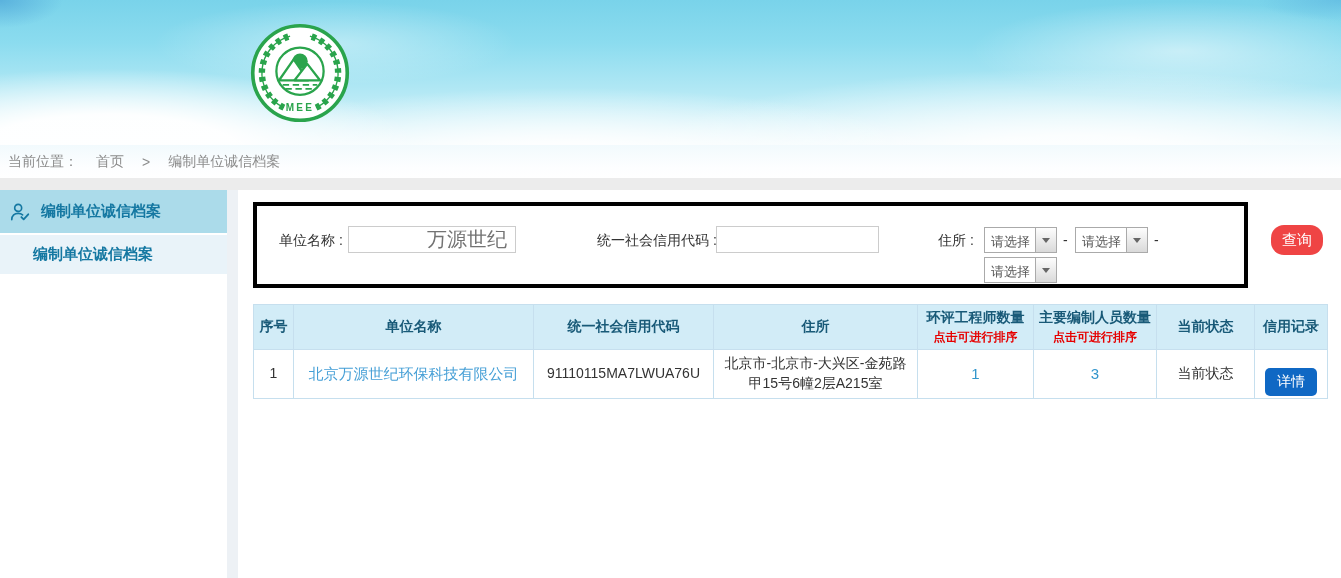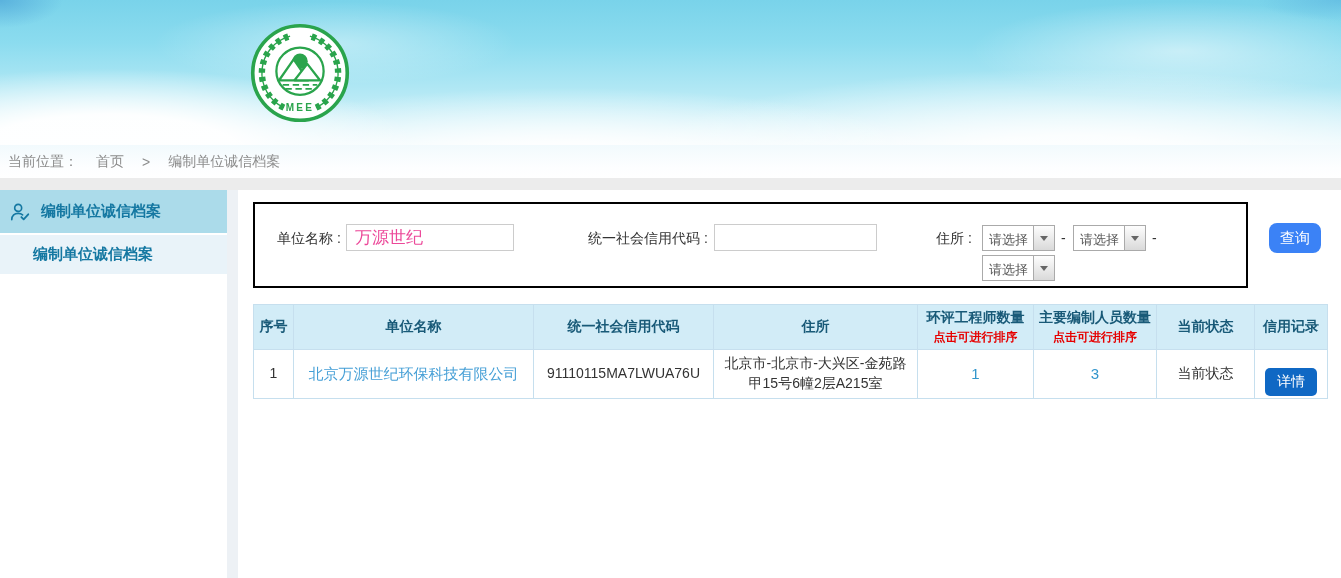--- a/index.html
+++ b/index.html
@@ -33,44 +33,44 @@
   .body-row { display:flex; height:388px; }
   .sidebar { width:227px; background:#fff; flex:0 0 auto; }
   .side-item { height:43px; display:flex; align-items:center; gap:10px; padding-left:9px;
     background:#abdbea; color:#1578a2; font-size:15px; font-weight:bold; cursor:pointer; }
   .side-sub-item { height:41px; display:flex; align-items:center; padding-left:33px;
     background:#e9f3f9; border-top:2px solid #fff; color:#1578a2; font-size:15px; font-weight:bold; cursor:pointer; }
   .divider-strip { width:11px; background:#edf1f5; flex:0 0 auto; }
   .main { flex:1; padding:12px 0 0 15px; background:#fff; }
 
   
-  .search-box { position:relative; width:995px; height:86px; border:2px solid #000000; background:#fff; }
+  .search-box { position:relative; width:995px; height:86px; border:4px solid #000000; background:#fff; }
   .lbl { position:absolute; font-size:14px; color:#333; white-space:nowrap; }
   .lbl1 { left:22px;  top:26px; }
-  .lbl2 { left:333px; top:26px; }
+  .lbl2 { left:340px; top:26px; }
   .lbl3 { left:681px; top:26px; }
-  .inp { position:absolute; height:27px; border:1px solid #ccc; font-size:17px; color:#ec4899;
-    padding:0 8px; font-family:"Liberation Sans",sans-serif; outline:none; }
+  .inp { position:absolute; height:27px; border:1px solid #ccc; font-size:20px; color:#737373;
+    padding:0 8px; font-family:"Liberation Sans",sans-serif; outline:none;text-align:right; }
   .inp1 { left:91px;  top:20px; width:168px; }
   .inp2 { left:459px; top:20px; width:163px; }
   .combo { position:absolute; width:73px; height:26px; border:1px solid #aaa; background:#fff;
     display:flex; cursor:pointer; }
   .combo1 { left:727px; top:21px; }
   .combo2 { left:818px; top:21px; }
   .combo3 { left:727px; top:51px; }
   .combo-text { flex:1; font-size:13px; color:#555; padding:5px 0 0 6px; overflow:hidden; }
   .combo-btn { width:21px; border-left:1px solid #aaa; background:linear-gradient(#fdfdfd,#d9d9d9);
     display:flex; align-items:center; justify-content:center; }
   .arr { width:0; height:0; border-left:4px solid transparent; border-right:4px solid transparent;
     border-top:5px solid #666; }
   .dash { position:absolute; font-size:14px; color:#333; }
   .dash1 { left:806px; top:26px; }
   .dash2 { left:897px; top:26px; }
   .query-btn { position:absolute; left:1014px; top:19px; width:52px; height:30px;
-    background:#3b82f6; color:#fff; border:none; border-radius:8px; font-size:15px;
+    background:#ef4444; color:#fff; border:none; border-radius:13px; font-size:15px;
     font-family:"Liberation Sans",sans-serif; cursor:pointer; }
 
   
   .results { margin-top:16px; width:1074px; border-collapse:collapse; table-layout:fixed; }
   .results th { background:#d2ecf7; color:#195a78; font-size:14px; font-weight:bold;
     border:1px solid #c6dfee; height:45px; text-align:center; vertical-align:middle; padding:2px; }
   .results th.sortable { cursor:pointer; }
   .sort-hint { display:block; color:#e60000; font-size:12px; font-weight:bold; margin-top:2px; }
   .results td { background:#fff; border:1px solid #c6dfee; font-size:14px; color:#333;
     text-align:center; vertical-align:middle; height:42px; padding:2px 6px; line-height:1.4; }

